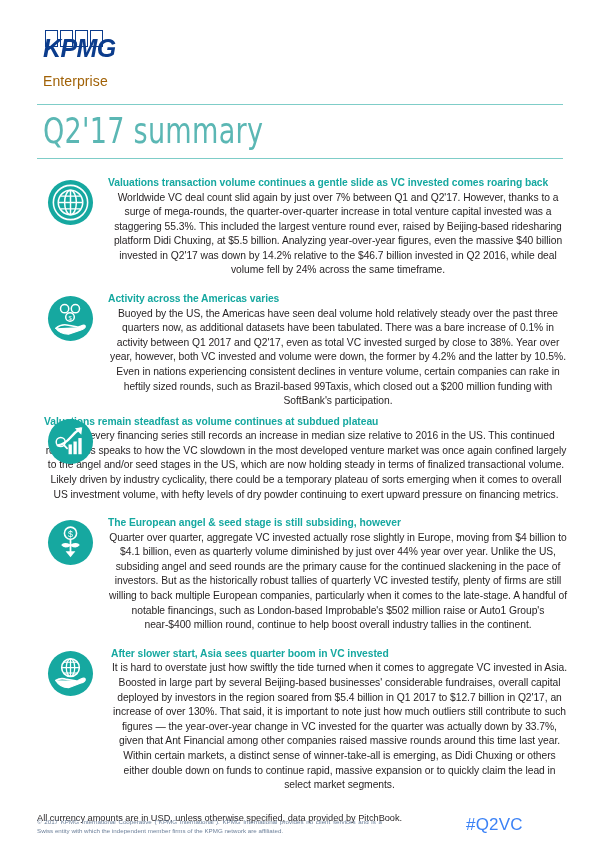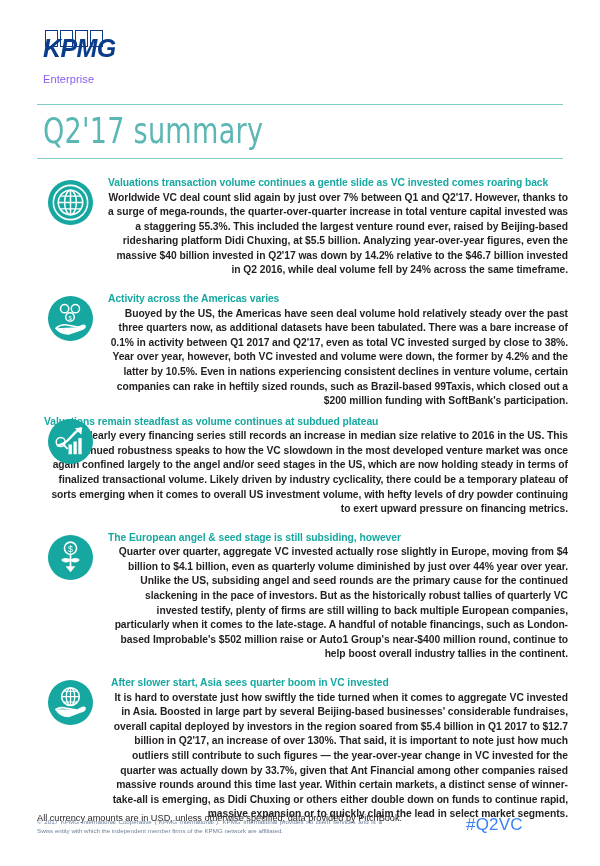--- a/index.html
+++ b/index.html
@@ -57,22 +57,22 @@
     font-family: "Liberation Sans", sans-serif;
     font-weight: bold;
     font-style: italic;
     font-size: 25px;
     letter-spacing: -0.6px;
     color: #0b3c8c;
     line-height: 1;
   }
   .kpmg-enterprise {
     margin-top: 5px;
-    font-size: 11px;
-    color: #8b5cf6;
+    font-size: 14px;
+    color: #a16207;
     letter-spacing: 0.1px;
     font-family: "Liberation Sans", sans-serif;
   }
 
   
   .rule {
     position: absolute;
     left: 37px;
     width: 526px;
     height: 1px;
@@ -123,23 +123,22 @@
     font-weight: bold;
     line-height: 14px;
     margin: 0 0 0.5px 0;
     letter-spacing: -0.05px;
   }
   .sec-body {
     color: #231f20;
     font-size: 10.3px;
     line-height: 14.6px;
     margin: 0;
-    text-align: right;
+    text-align: center;
     letter-spacing: -0.05px;
-    font-weight: bold;
   }
 
   
   .section-1 { margin-bottom: 14px; }
   .section-2 { margin-bottom: 6px; }
   .section-3 { margin-bottom: 14px; padding-left: 44px; }
   .section-4 { margin-bottom: 14px; }
   .section-5 { margin-bottom: 0; }
   .section-5 .sec-head { padding-left: 3px; }
   .section-5 .sec-body { padding-left: 3px; }

